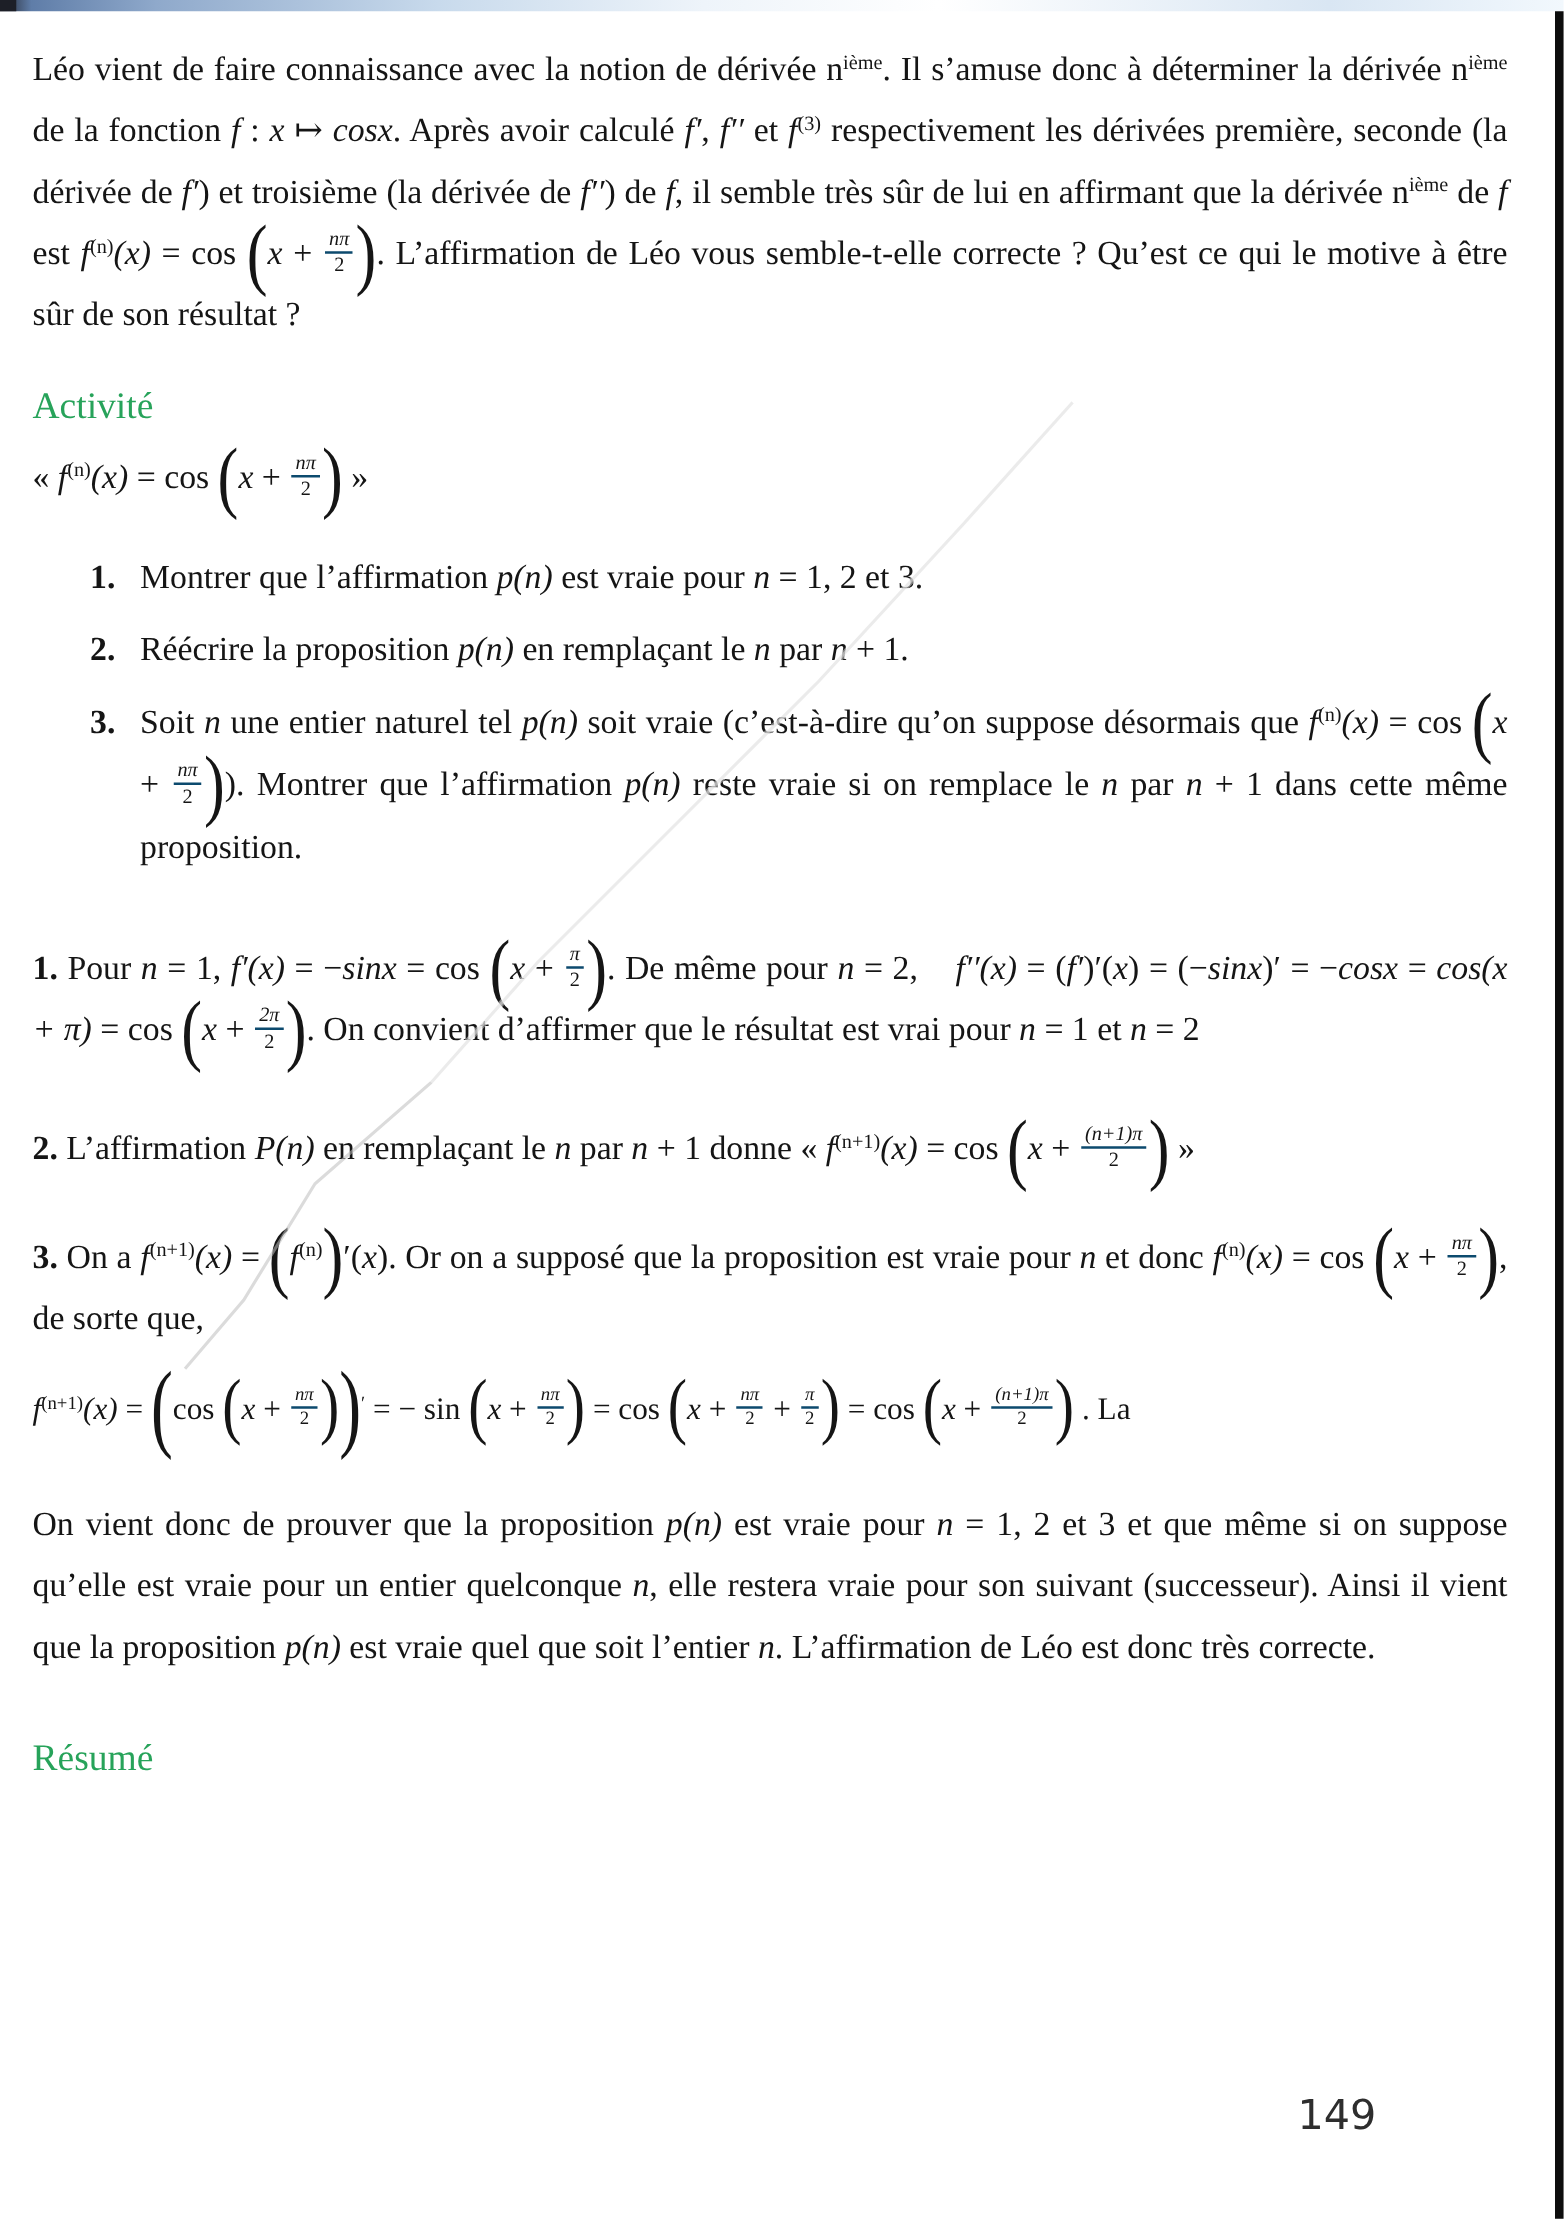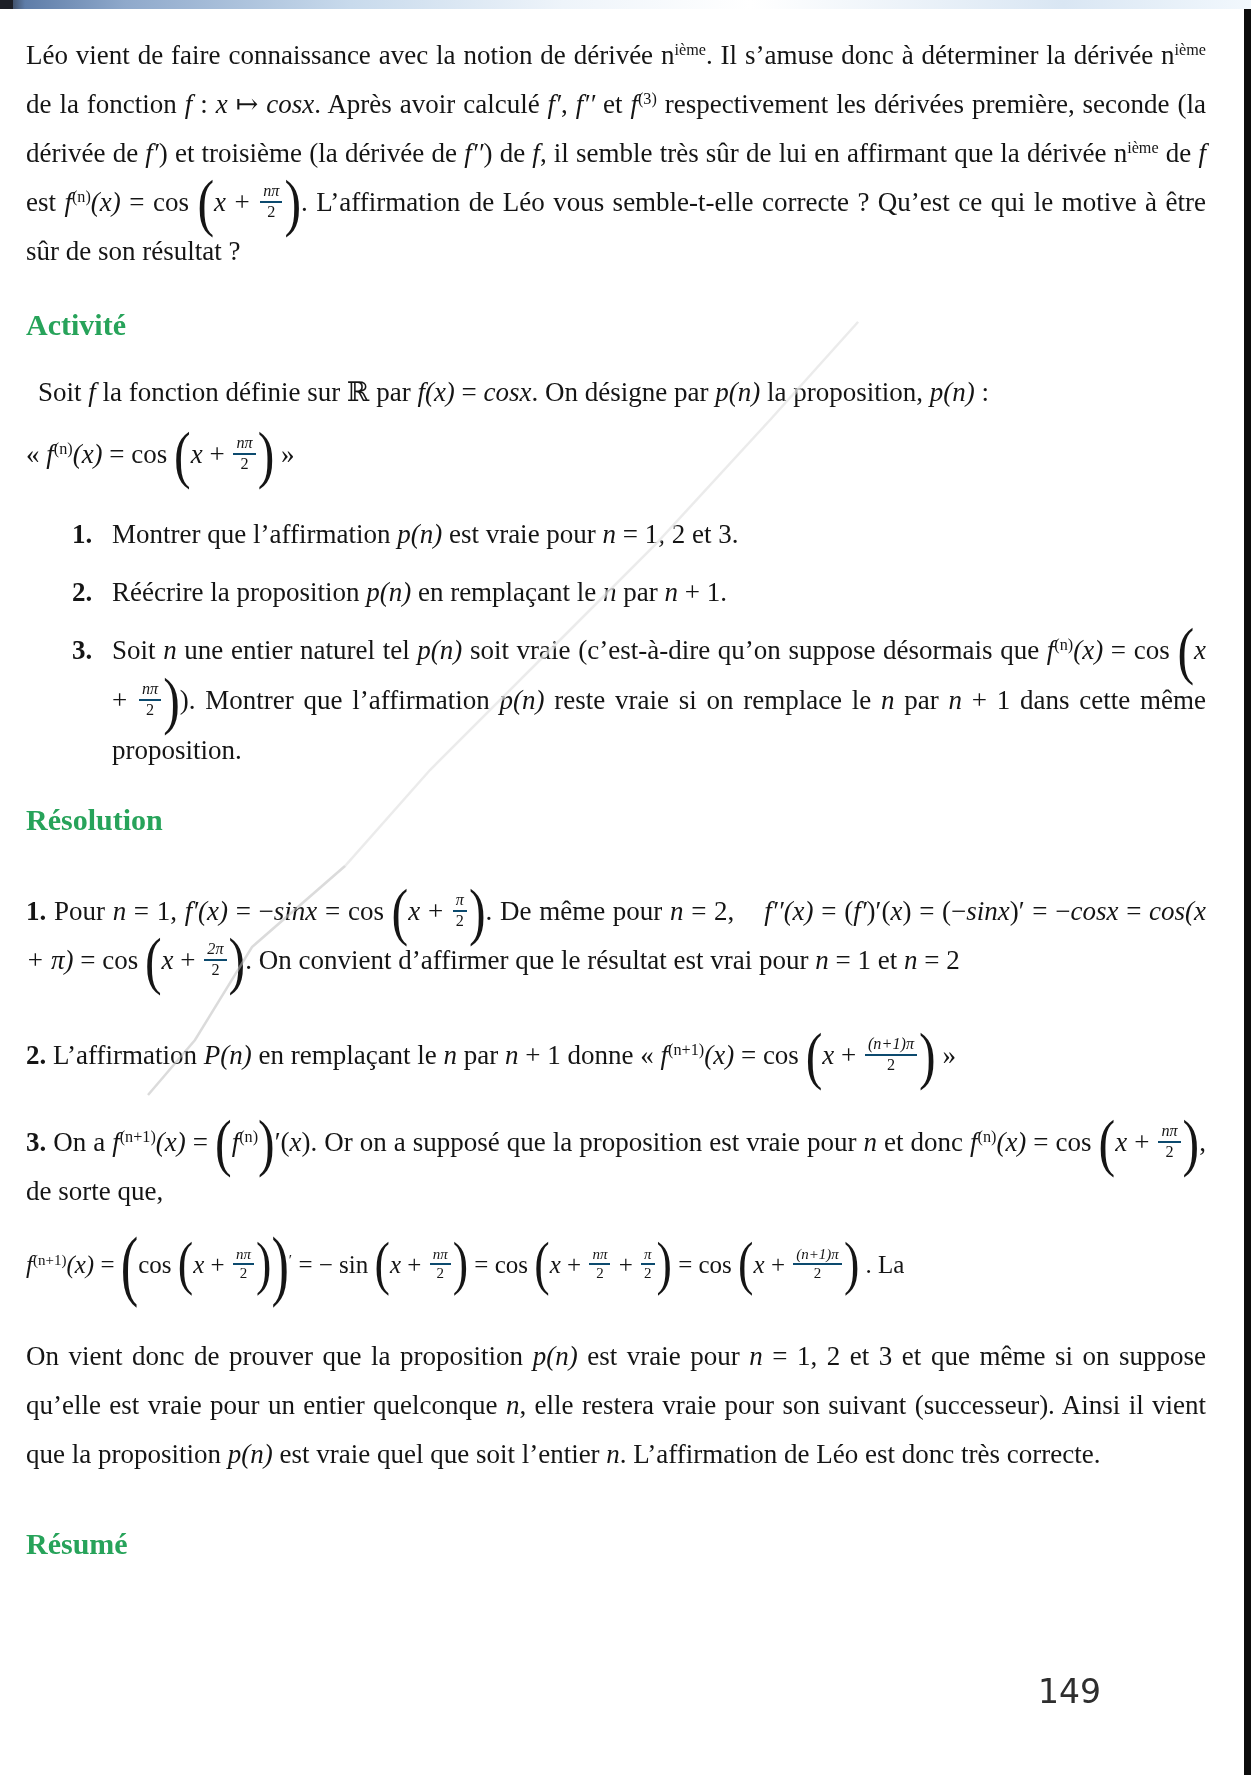--- a/index.html
+++ b/index.html
@@ -8,21 +8,21 @@
   .topbar{position:absolute;top:0;left:0;width:1251px;height:9px;
     background:linear-gradient(to right,#23252e 0%,#5f7da8 2%,#8fa9cb 10%,#c8daec 28%,#eef4fa 45%,#ffffff 60%,#d9e6f3 85%,#f2f8fd 100%);}
   .cornersq{position:absolute;top:0;left:0;width:13px;height:9px;background:#1d1f27;}
   .rightbar{position:absolute;top:9px;right:0;width:7px;height:1766px;background:#0d0d0d;}
   main{position:absolute;top:9px;left:0;width:1251px;box-sizing:border-box;
        padding:18px 45px 0 26px;}
   .para{font-size:27px;line-height:49px;text-align:justify;margin:0;}
   .ind{text-indent:12px;}
   .fline{font-size:27px;line-height:58px;white-space:nowrap;margin:0;}
   .fline.big{font-size:25px;}
-  h2.green{color:#27a35a;font-size:30px;line-height:38px;font-weight:bold;margin:0;}
+  h2.green{color:#27a35a;font-size:30px;line-height:38px;font-weight:normal;margin:0;}
   .olist{margin-left:46px;}
   .li{display:flex;font-size:27px;line-height:50px;margin-top:8px;}
   .linum{flex:0 0 40px;font-weight:bold;}
   .litext{flex:1;text-align:justify;}
   .mi{font-style:italic;}
   .mb{font-weight:bold;}
   .msup{font-size:0.6em;position:relative;top:-0.55em;line-height:0;}
   .frac{display:inline-block;text-align:center;vertical-align:middle;position:relative;top:-3px;
         font-size:0.6em;line-height:1.15;font-style:italic;margin:0 2px;}
   .frac .num{display:block;border-bottom:2px solid #0c4a6e;padding:0 3px;}
@@ -38,37 +38,35 @@
 </head>
 <body>
 
 <div class="topbar"></div>
 <div class="cornersq"></div>
 <div class="rightbar"></div>
 
 <main>
     <div class="para" style="margin-top: 4px;">Léo vient de faire connaissance avec la notion de dérivée n<span class="msup">ième</span>. Il s’amuse donc à déterminer la dérivée n<span class="msup">ième</span> de la fonction <span class="mi">f</span> : <span class="mi">x</span> ↦ <span class="mi">cosx</span>. Après avoir calculé <span class="mi">f′</span>, <span class="mi">f′′</span> et <span class="mi">f</span><span class="msup">(3)</span>  respectivement les dérivées première, seconde (la dérivée de <span class="mi">f′</span>) et troisième (la dérivée de <span class="mi">f′′</span>) de <span class="mi">f</span>, il semble très sûr de lui en affirmant que la dérivée n<span class="msup">ième</span> de <span class="mi">f</span> est <span class="mi">f</span><span class="msup">(n)</span><span class="mi">(x)</span> = cos <span class="bigp">(</span><span class="mi">x</span> + <span class="frac"><span class="num">nπ</span><span class="den">2</span></span><span class="bigp">)</span>.  L’affirmation de Léo vous semble-t-elle correcte ? Qu’est ce qui le motive à être sûr de son résultat ?</div>
     <h2 class="green" style="margin-top: 30px;">Activité</h2>
-    <div class="para ind" style="margin-top: 24px;">Soit <span class="mi">f</span> la fonction définie sur ℝ par <span class="mi">f(x)</span> = <span class="mi">cosx</span>. On désigne par <span class="mi">p(n)</span> la proposition, <span class="mi">p(n)</span> :</div>
     <div class="fline" style="margin-top: 8px;">« <span class="mi">f</span><span class="msup">(n)</span><span class="mi">(x)</span> = cos <span class="bigp">(</span><span class="mi">x</span> + <span class="frac"><span class="num">nπ</span><span class="den">2</span></span><span class="bigp">)</span> »</div>
     <div class="olist" style="margin-top: 26px;">
       <div class="li">
         <span class="linum">1.</span>
         <div class="litext">Montrer que l’affirmation <span class="mi">p(n)</span> est vraie pour <span class="mi">n</span> = 1, 2 et 3.</div>
       </div>
       <div class="li">
         <span class="linum">2.</span>
         <div class="litext">Réécrire la proposition <span class="mi">p(n)</span> en remplaçant le <span class="mi">n</span> par <span class="mi">n</span> + 1.</div>
       </div>
       <div class="li">
         <span class="linum">3.</span>
         <div class="litext">Soit <span class="mi">n</span> une entier naturel tel <span class="mi">p(n)</span> soit vraie (c’est-à-dire qu’on suppose désormais que <span class="mi">f</span><span class="msup">(n)</span><span class="mi">(x)</span> = cos <span class="bigp">(</span><span class="mi">x</span> + <span class="frac"><span class="num">nπ</span><span class="den">2</span></span><span class="bigp">)</span>). Montrer que l’affirmation <span class="mi">p(n)</span> reste vraie si on remplace le <span class="mi">n</span> par <span class="mi">n</span> + 1 dans cette même proposition.</div>
       </div>
     </div>
-    <h2 class="green" style="margin-top: 26px;">Résolution</h2>
     <div class="para" style="margin-top: 32px;"><span class="mb">1.</span> Pour <span class="mi">n</span> = 1, <span class="mi">f′(x)</span> = −<span class="mi">sinx</span> = cos <span class="bigp">(</span><span class="mi">x</span> + <span class="frac"><span class="num">π</span><span class="den">2</span></span><span class="bigp">)</span>. De même pour <span class="mi">n</span> = 2,<span class="hsp" style="width: 30px; overflow: hidden;">&nbsp;</span><span class="mi">f′′(x)</span> = (<span class="mi">f′</span>)′(<span class="mi">x</span>) = (−<span class="mi">sinx</span>)′ = −<span class="mi">cosx</span> = <span class="mi">cos(x + π)</span> = cos <span class="bigp">(</span><span class="mi">x</span> + <span class="frac"><span class="num">2π</span><span class="den">2</span></span><span class="bigp">)</span>. On convient d’affirmer que le résultat est vrai pour <span class="mi">n</span> = 1 et <span class="mi">n</span> = 2</div>
     <div class="para" style="margin-top: 46px;"><span class="mb">2.</span> L’affirmation <span class="mi">P(n)</span> en remplaçant le <span class="mi">n</span> par <span class="mi">n</span> + 1 donne « <span class="mi">f</span><span class="msup">(n+1)</span><span class="mi">(x)</span> = cos <span class="bigp">(</span><span class="mi">x</span> + <span class="frac"><span class="num">(n+1)π</span><span class="den">2</span></span><span class="bigp">)</span> »</div>
     <div class="para" style="margin-top: 38px;"><span class="mb">3.</span> On a <span class="mi">f</span><span class="msup">(n+1)</span><span class="mi">(x)</span> = <span class="bigp">(</span><span class="mi">f</span><span class="msup">(n)</span><span class="bigp">)</span>′(<span class="mi">x</span>). Or on a supposé que la proposition est vraie pour <span class="mi">n</span> et donc <span class="mi">f</span><span class="msup">(n)</span><span class="mi">(x)</span> = cos <span class="bigp">(</span><span class="mi">x</span> + <span class="frac"><span class="num">nπ</span><span class="den">2</span></span><span class="bigp">)</span>, de sorte que,</div>
     <div class="fline big" style="margin-top: 20px;"><span class="mi">f</span><span class="msup">(n+1)</span><span class="mi">(x)</span> = <span class="bigp bigp2">(</span>cos <span class="bigp">(</span><span class="mi">x</span> + <span class="frac"><span class="num">nπ</span><span class="den">2</span></span><span class="bigp">)</span><span class="bigp bigp2">)</span><span class="msup">′</span> = − sin <span class="bigp">(</span><span class="mi">x</span> + <span class="frac"><span class="num">nπ</span><span class="den">2</span></span><span class="bigp">)</span> = cos <span class="bigp">(</span><span class="mi">x</span> + <span class="frac"><span class="num">nπ</span><span class="den">2</span></span> + <span class="frac"><span class="num">π</span><span class="den">2</span></span><span class="bigp">)</span> = cos <span class="bigp">(</span><span class="mi">x</span> + <span class="frac"><span class="num">(n+1)π</span><span class="den">2</span></span><span class="bigp">)</span> . La</div>
     <div class="para" style="margin-top: 38px;">On vient donc de prouver que la proposition <span class="mi">p(n)</span> est vraie pour <span class="mi">n</span> = 1, 2 et 3 et que même si on suppose qu’elle est vraie pour un entier quelconque <span class="mi">n</span>, elle restera vraie pour son suivant (successeur). Ainsi il vient que la proposition <span class="mi">p(n)</span> est vraie quel que soit l’entier <span class="mi">n</span>. L’affirmation de Léo est donc très correcte.</div>
     <h2 class="green" style="margin-top: 46px;">Résumé</h2>
   </main>
 
 <svg class="crease" width="1251" height="1785" viewBox="0 0 1251 1785">
   <polyline points="858,322 770,420 655,545 540,660 430,770 345,866 252,947 195,1040 148,1095" fill="none" stroke="#bdbdbd" stroke-width="2.5" opacity="0.55"></polyline>

